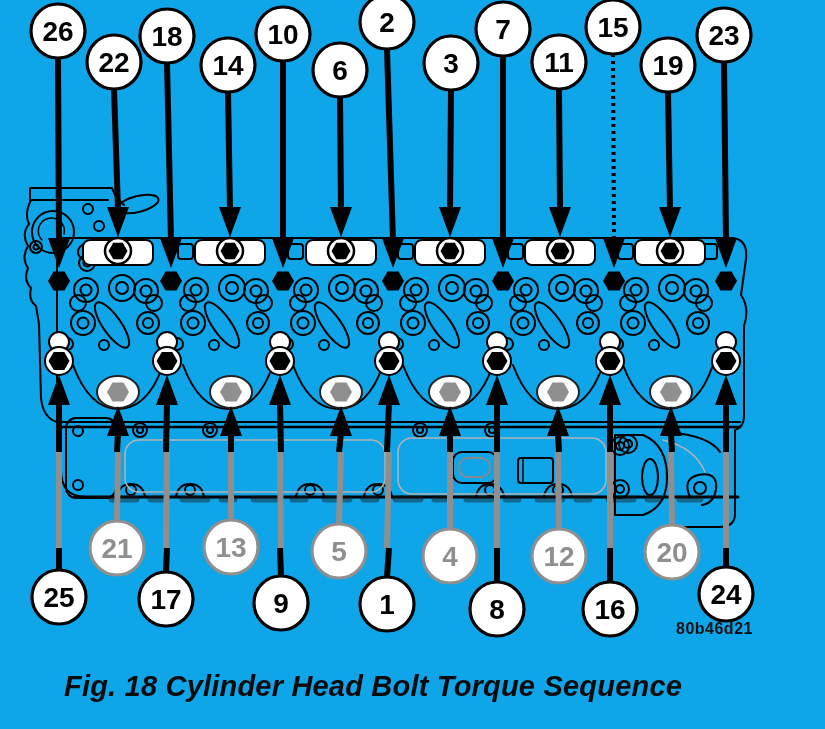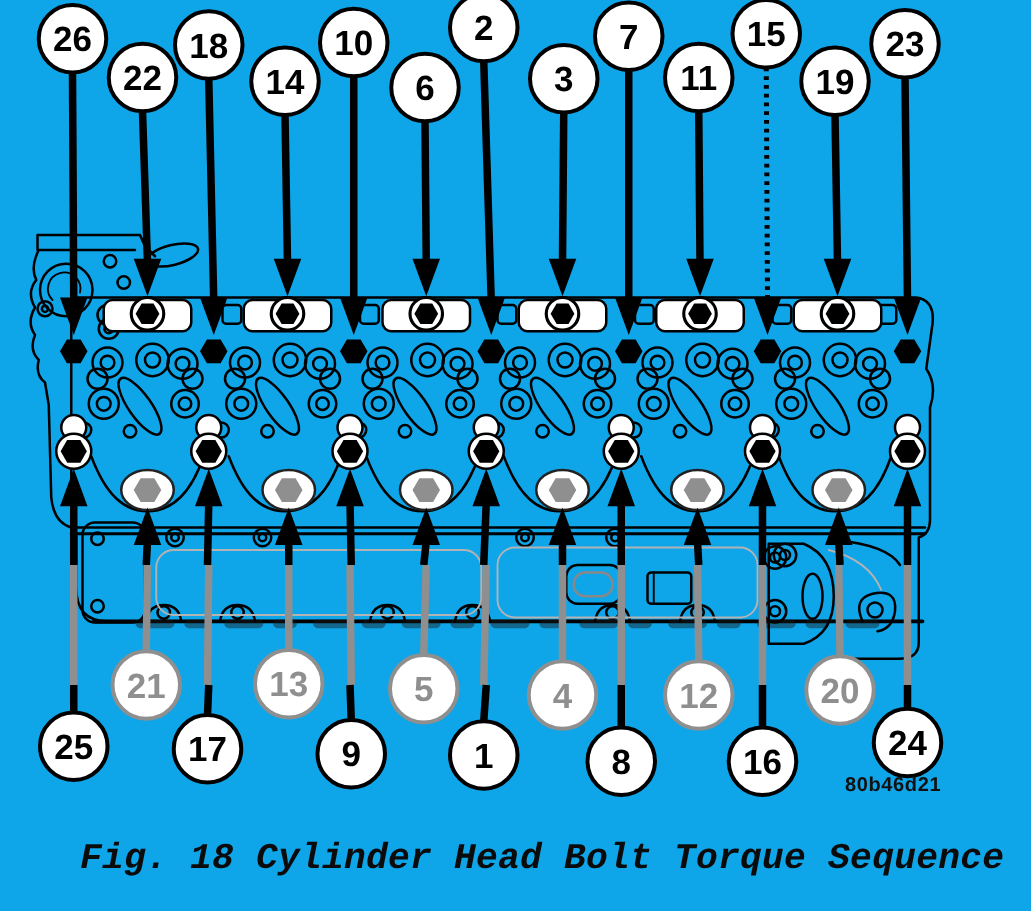--- a/index.html
+++ b/index.html
@@ -1,20 +1,20 @@
 <!DOCTYPE html>
 <html><head>
 <meta charset="utf-8">
 <style>
   html,body{margin:0;padding:0;background:#fff;}
   body{width:825px;height:729px;position:relative;overflow:hidden;
        font-family:"Liberation Sans",sans-serif;}
   .page{position:absolute;inset:0;background:#0ea5e9;}
   svg#diagram{position:absolute;left:0;top:0;}
-  .caption{position:absolute;left:64px;top:670px;font-family:Liberation Mono, monospace;
+  .caption{position:absolute;left:64px;top:670px;font-family:Liberation Sans, sans-serif;
            font-size:29px;font-weight:bold;font-style:italic;color:#0b0b0b;
            letter-spacing:0.2px;white-space:nowrap;}
   .ref-code{position:absolute;left:676px;top:620px;font-family:"Liberation Sans",sans-serif;
             font-size:16px;font-weight:700;color:#111;letter-spacing:0.5px;}
   text.callout-num{font-family:"Liberation Sans",sans-serif;font-weight:bold;font-size:28px;}
 </style>
 </head>
 <body>
 
 <div class="page">

